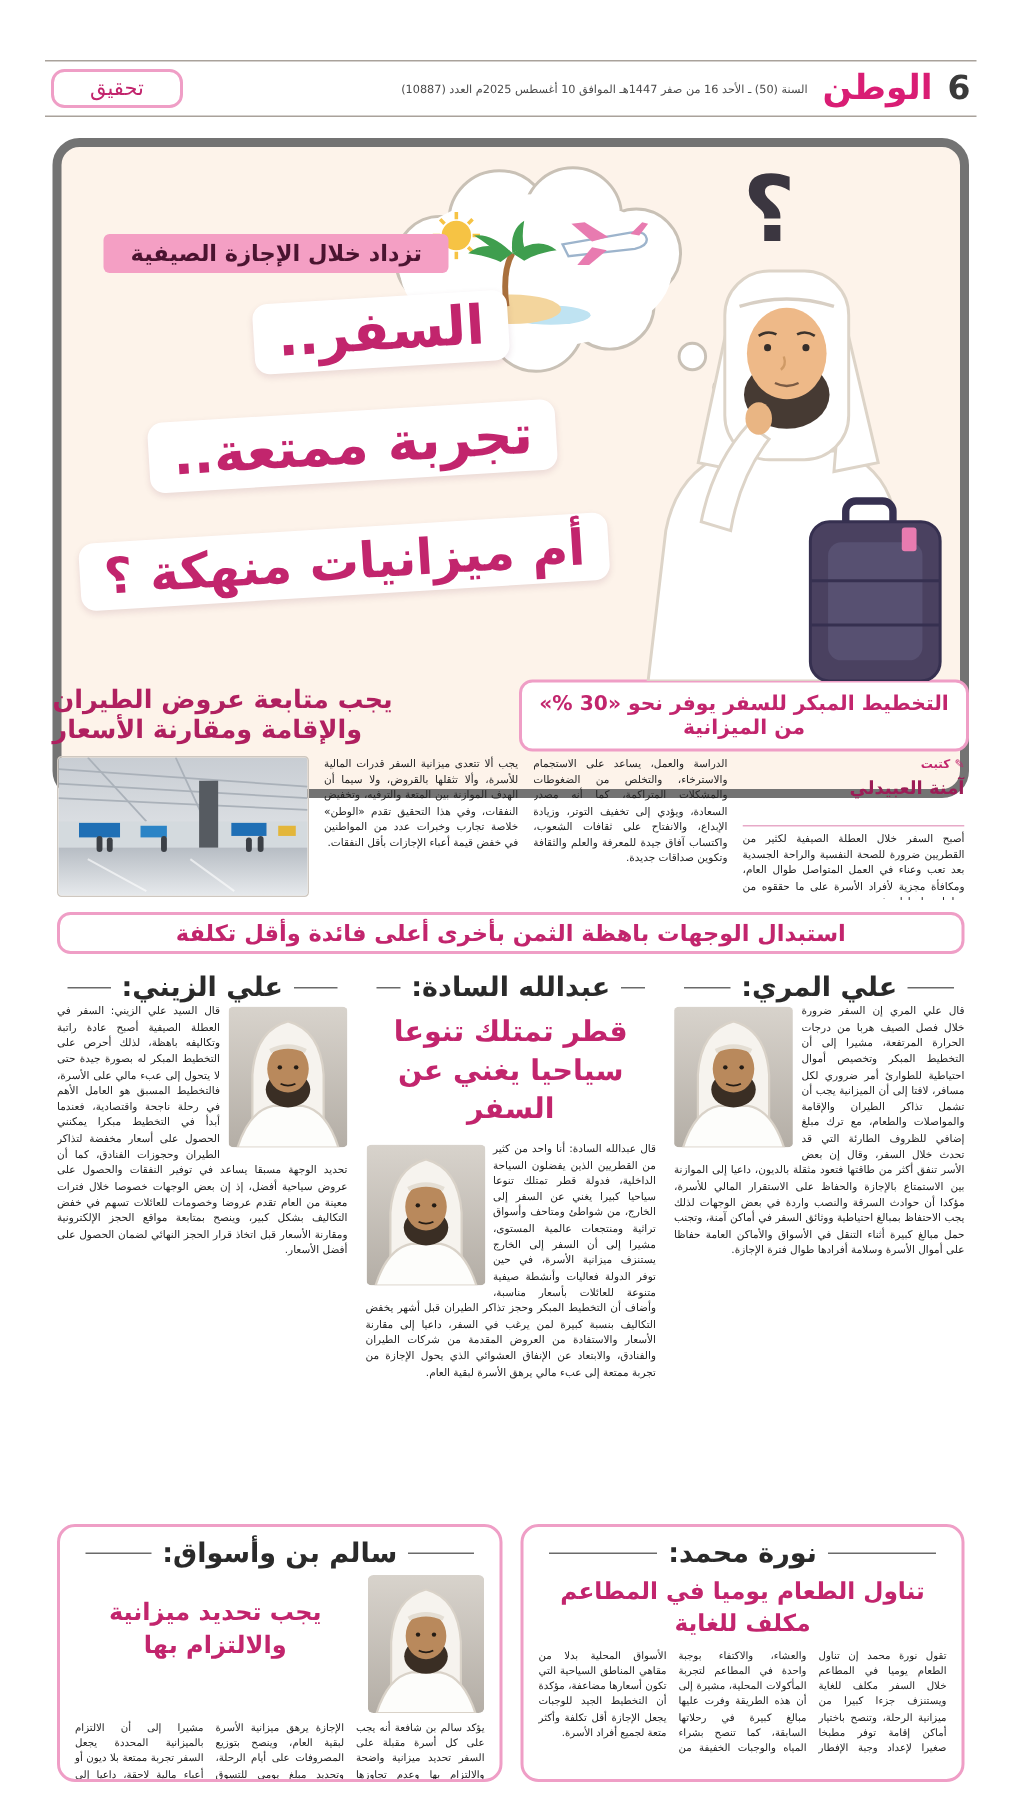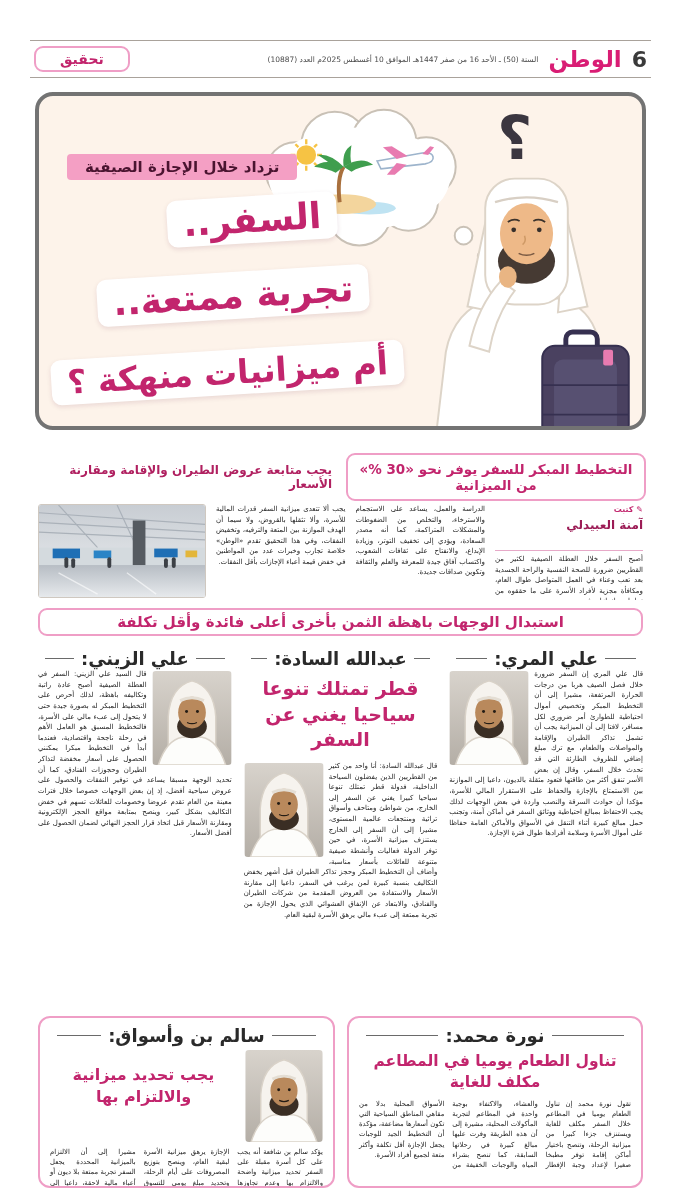--- a/index.html
+++ b/index.html
@@ -9,41 +9,41 @@
 
   
   .topbar { position:absolute; top:40px; right:30px; left:30px; height:38px;
             border-top:1px solid #a9a29b; border-bottom:1px solid #a9a29b;
             display:flex; align-items:center; gap:10px; padding:0 4px; }
   .pageno { font-size:22px; font-weight:bold; color:#3a3a3a; }
   .masthead { font-size:23px; font-weight:800; color:#d91d74; letter-spacing:-1px; }
   .dateline { font-size:7.5px; color:#4a4a4a; }
   .spacer { flex:1; }
   .section-badge { border:2px solid #ef9ec6; border-radius:9px; color:#c2256d;
-                   font-weight:bold; font-size:14px; padding:3px 24px; background:#fff; }
-
-  
-  .feature { position:absolute; top:92px; right:35px; left:35px; height:338px;
-             background:#fdf3ea; border:4px solid #737373; border-radius:18px; overflow:hidden; }
+                   font-weight:normal; font-size:14px; padding:3px 24px; background:#fff; }
+
+  
+  .feature { position:absolute; top:92px; right:35px; left:35px; height:440px;
+             background:#fdf3ea; border:6px solid #737373; border-radius:18px; overflow:hidden; }
   .kicker { position:absolute; top:58px; left:28px; background:#f49fc4; color:#4a1430;
             font-weight:bold; font-size:15px; padding:4px 18px; border-radius:4px; z-index:3; }
   .hbox { position:absolute; background:#fff; border-radius:10px; padding:3px 16px;
           color:#c2256d; font-weight:800; text-align:center;
           box-shadow:0 2px 5px rgba(90,20,60,.12); transform:rotate(-3.5deg); z-index:3; }
   .hbox.h1 { left:128px; top:100px; font-size:36px; }
   .hbox.h2 { left:58px;  top:176px; font-size:36px; }
   .hbox.h3 { left:12px;  top:254px; font-size:33px; }
   .illus { position:absolute; top:2px; right:4px; width:400px; height:354px; z-index:1; }
 
   
   .subrow { position:absolute; top:460px; right:35px; left:35px; height:34px;
             display:flex; gap:14px; align-items:center; }
   .sub-right { flex:0 0 300px; border:2px solid #ef9ec6; border-radius:9px; background:#fff;
                color:#c2256d; font-weight:bold; font-size:13.5px; text-align:center; padding:6px 4px; }
-  .sub-left { flex:1; color:#b02060; font-weight:bold; font-size:12px; text-align:right; }
+  .sub-left { flex:1; color:#b02060; font-weight:bold; font-size:17px; text-align:left; }
 
   
   .intro { position:absolute; top:504px; right:38px; left:38px; height:96px;
            display:flex; gap:10px; overflow:hidden; }
   .icol { flex:1; font-size:7px; line-height:1.5; text-align:justify; color:#222; overflow:hidden; }
   .icol.first { flex:0 0 148px; }
   .byline { margin-bottom:3px; }
   .byline .lbl { color:#c2256d; font-size:8px; font-weight:bold; }
   .byline .name { display:block; color:#9c1c56; font-size:12px; font-weight:800;
                   border-bottom:1px solid #e7a9c8; padding-bottom:16px; margin-bottom:2px; }

